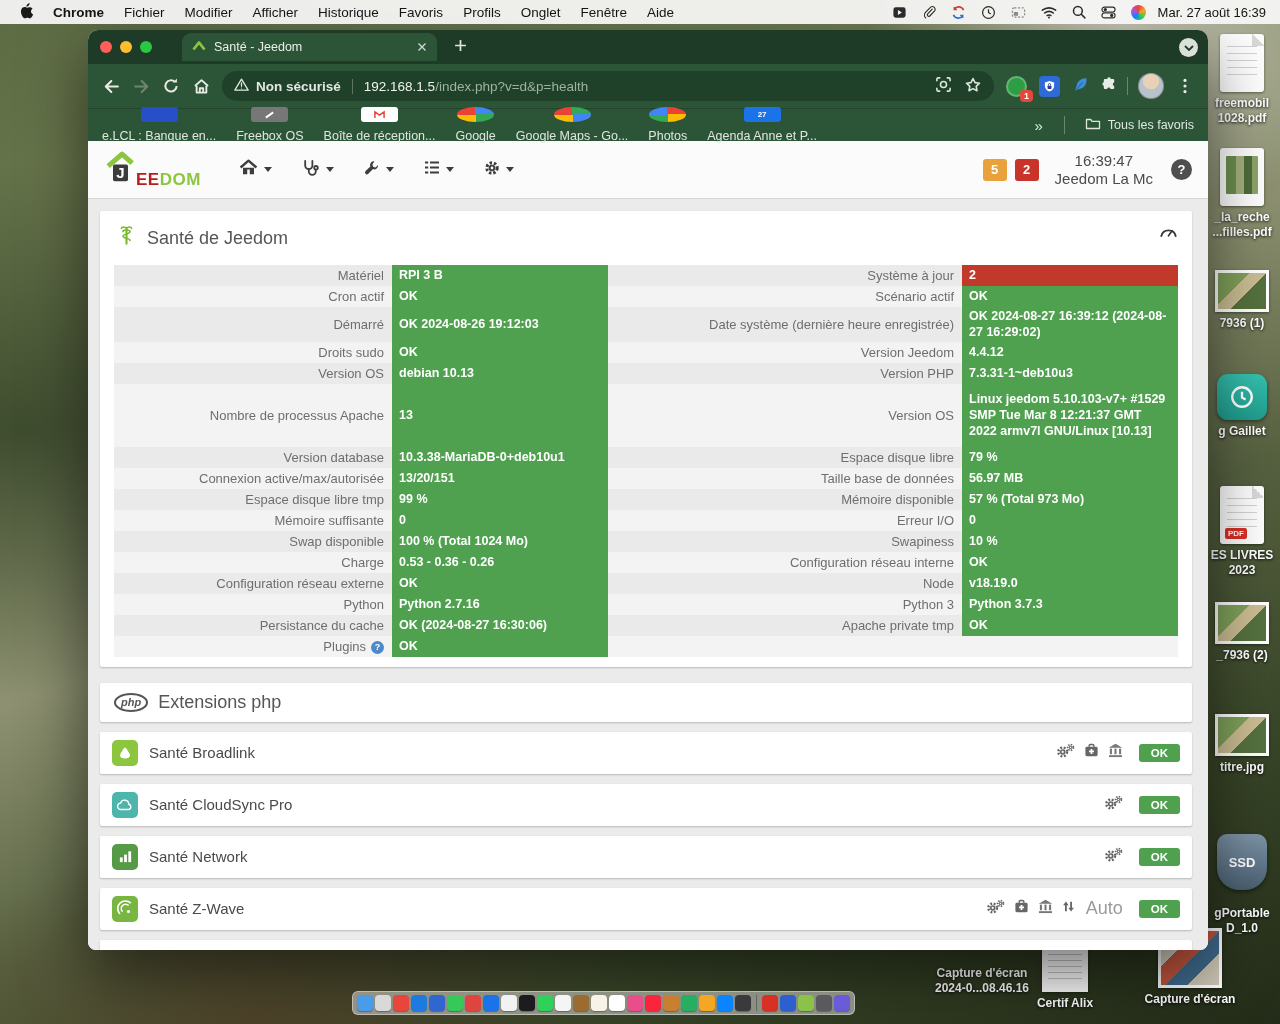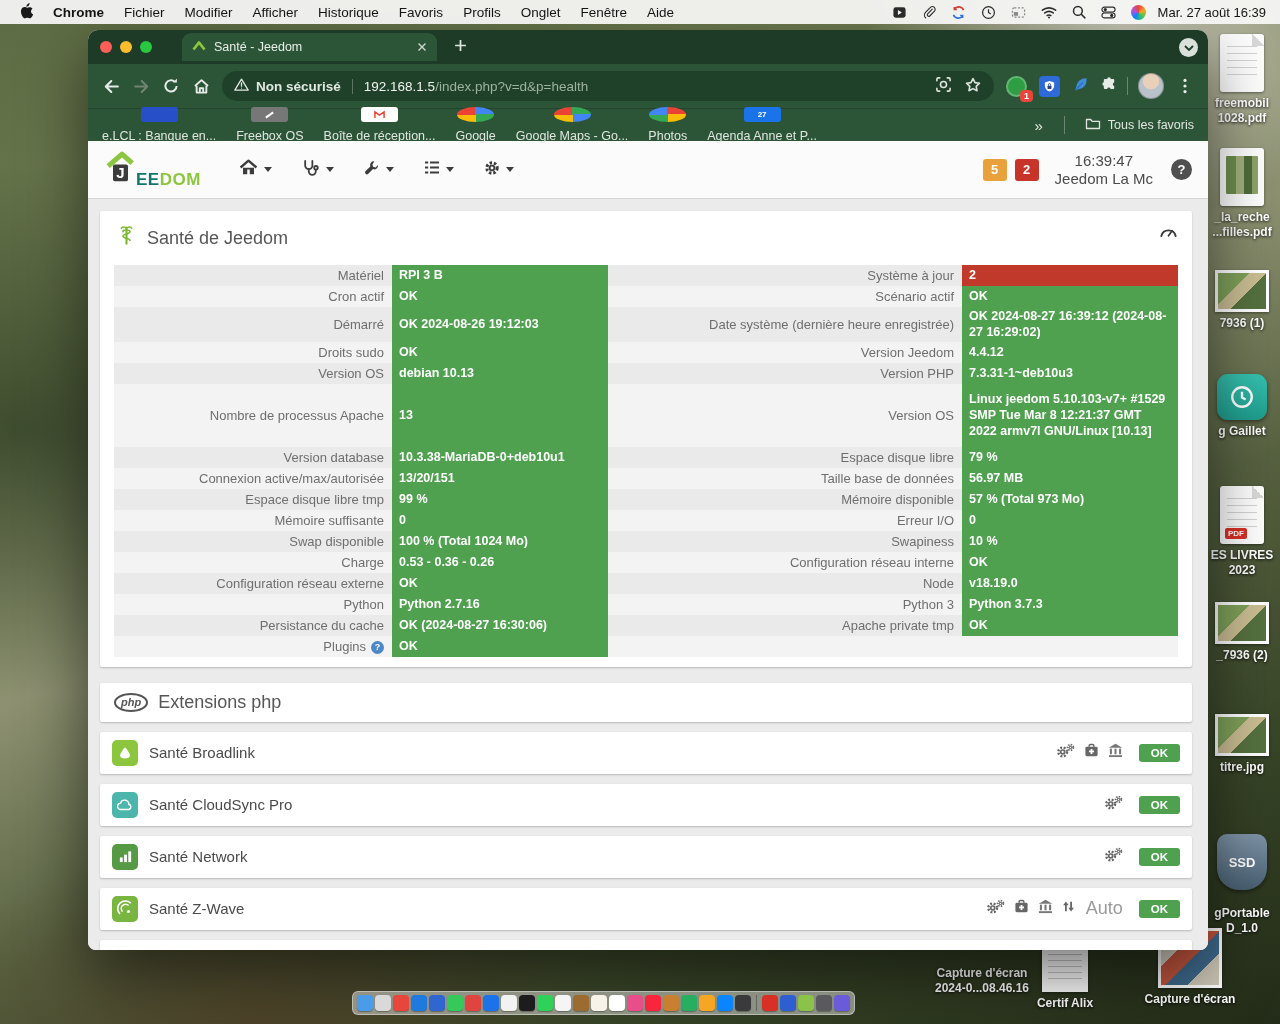--- a/index.html
+++ b/index.html
@@ -61,21 +61,21 @@
   .bm{display:flex;align-items:center;gap:7px;white-space:nowrap;flex-direction:column;}
   .fav{width:37px;height:15px;border-radius:3px;display:grid;place-items:center;overflow:hidden;flex:0 0 auto;}
   .fav.round{border-radius:50%;}
   #bm-overflow{margin-left:auto;font-size:15px;letter-spacing:1px;}
   #bm-sep{width:1px;height:18px;background:rgba(255,255,255,.3);}
   .allfav{display:flex;align-items:center;gap:7px;white-space:nowrap;}
   
   #jheader{height:57px;background:#fbfbfb;border-bottom:1px solid #d6d6d6;display:flex;align-items:center;
     padding:0 16px;}
   #jlogo{display:flex;align-items:flex-end;gap:0;}
-  .logo-ee{font-weight:700;font-size:17px;color:#0f766e;letter-spacing:.5px;margin-left:-4px;}
+  .logo-ee{font-weight:700;font-size:17px;color:#b91c1c;letter-spacing:.5px;margin-left:-4px;}
   .logo-dom{font-weight:700;font-size:17px;color:#8cc63e;letter-spacing:.5px;}
   #jnav{display:flex;align-items:center;gap:30px;margin-left:38px;}
   .nav-item{display:flex;align-items:center;gap:6px;cursor:pointer;}
   .caret{width:0;height:0;border-left:4px solid transparent;border-right:4px solid transparent;
     border-top:5px solid #3d3d3d;}
   #jheader .grow{flex:1;}
   .jbadge{width:24px;height:22px;border-radius:3px;display:grid;place-items:center;color:#fff;
     font-weight:700;font-size:13px;margin-left:8px;}
   .jbadge.warn{background:#e9a23b;}
   .jbadge.err{background:#c9342a;}

